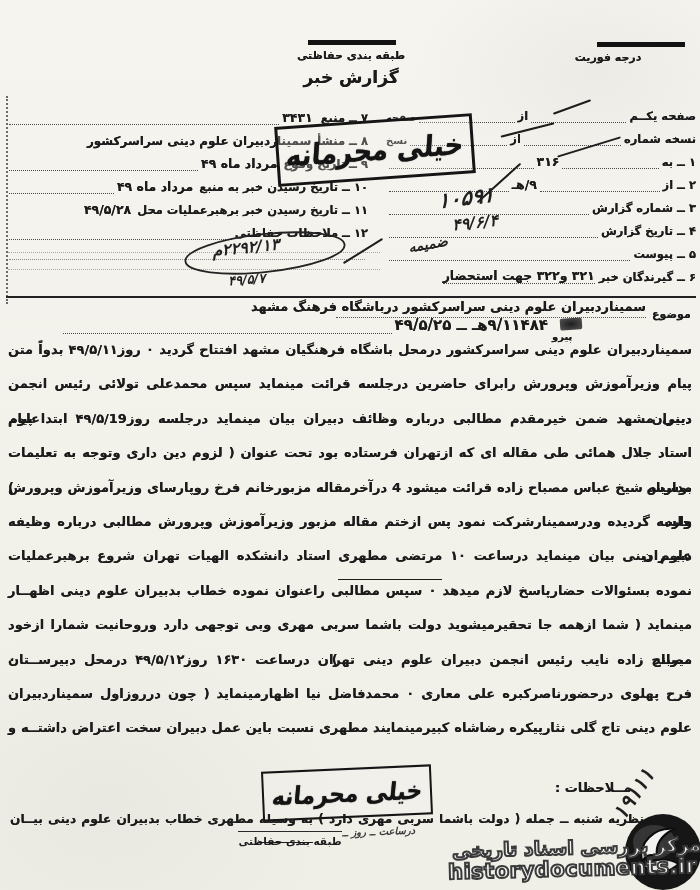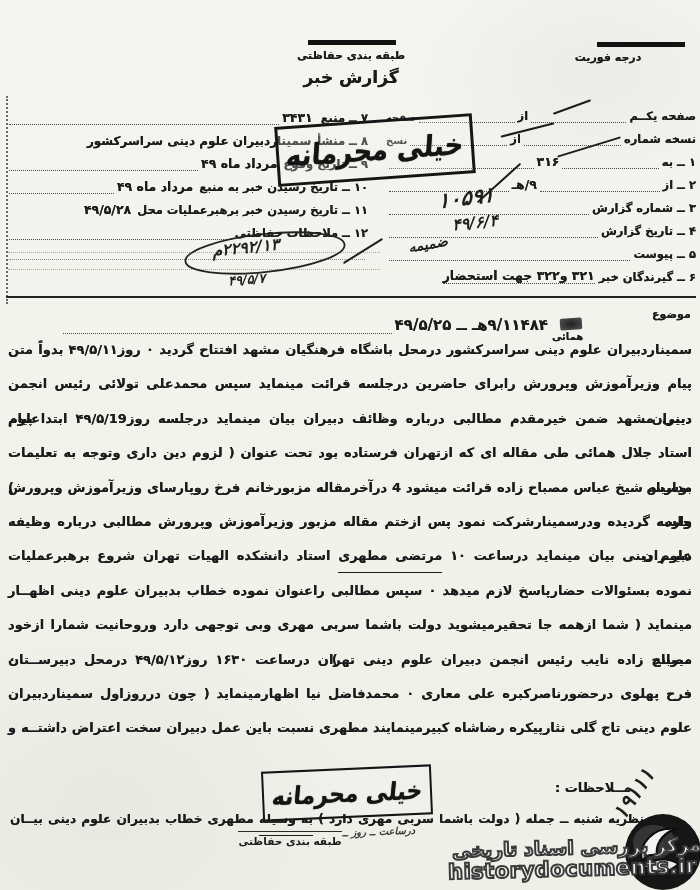--- a/index.html
+++ b/index.html
@@ -36,21 +36,21 @@
     text-shadow:0 0 1px rgba(15,15,15,.8);white-space:nowrap;
   }
   .hand{font-style:italic;font-weight:600;color:#1f1f1f;white-space:nowrap;}
   .stroke{position:absolute;height:2px;background:#1d1d1d;border-radius:2px;}
   .bodyblock{left:8px;top:333px;width:684px;}
   .bl{
     height:34.4px;line-height:34.4px;font-size:13px;font-weight:bold;
     text-align:justify;text-align-last:justify;
     text-shadow:0 0 .5px rgba(25,25,25,.8);white-space:nowrap0;
   }
-  .u{border-bottom:1.6px solid #1d1d1d;padding-bottom:9px;}
+  .u{border-bottom:1.6px solid #1d1d1d;padding-bottom:16px;}
   .note{font-size:12.2px;font-weight:bold;text-align:justify;text-align-last:justify;text-shadow:0 0 .5px rgba(25,25,25,.8);}
   .outline-text{
     color:#f2f2f1;font-weight:800;-webkit-text-stroke:2px #3a3a3a;
     white-space:nowrap;letter-spacing:.5px;
   }
   .subject-val{font-size:13px;font-weight:bold;border-bottom:1.3px dotted #555;padding-bottom:3px;white-space:nowrap;text-shadow:0 0 .5px rgba(25,25,25,.85);}
   .center{text-align:center;}
 </style>
 </head>
 <body>
@@ -162,22 +162,23 @@
     <ellipse cx="85" cy="25" rx="80" ry="19" fill="none" stroke="#232323" stroke-width="1.8" transform="rotate(-6 85 25)"></ellipse>
   </svg>
   <span class="a hand" style="left:212px;top:238px;font-size:16px;transform:rotate(-6deg);">۲۲۹۲/۱۳م</span>
   <span class="a hand" style="left:228px;top:272px;font-size:13px;transform:rotate(-5deg);">۴۹/۵/۷</span>
   <span class="a hand" style="left:408px;top:236px;font-size:14px;transform:rotate(-10deg);">ضمیمه</span>
   <div class="stroke" style="left:340px;top:250px;width:46px;transform:rotate(-32deg);"></div>
 
   <div class="a hline" style="left:6px;top:296px;width:690px;"></div>
 
   <span class="a small typed" style="left:652px;top:308px;">موضوع</span>
+  <div class="a subject-val" style="left:336px;top:299px;width:310px;text-align:right;">سمیناردبیران علوم دینی سراسرکشور درباشگاه فرهنگ مشهد</div>
   <div class="a" style="left:560px;top:318px;width:22px;height:12px;border-radius:2px;background:radial-gradient(#1f1f1f,#565656);transform:rotate(-4deg);"></div>
-  <span class="a typed" style="left:552px;top:331px;font-size:10px;">همائی</span>
+  <span class="a typed" style="left:552px;top:331px;font-size:10px;">پیرو</span>
   <div class="a frow" style="left:60px;top:314px;width:488px;height:20px;">
     <span class="fval" style="font-size:15px;">۹/۱۱۴۸۴هـ ــ ۴۹/۵/۲۵</span>
     <span class="leader"></span>
   </div>
 
   <div class="a bodyblock">
     <div class="bl">سمیناردبیران علوم دینی سراسرکشور درمحل باشگاه فرهنگیان مشهد افتتاح گردید ۰ روز۴۹/۵/۱۱ بدواً متن</div>
     <div class="bl">پیام وزیرآموزش وپرورش رابرای حاضرین درجلسه قرائت مینماید سپس محمدعلی تولائی رئیس انجمن دبیران علوم</div>
     <div class="bl">دینی مشهد ضمن خیرمقدم مطالبی درباره وظائف دبیران بیان مینماید درجلسه روز۴۹/۵/19 ابتدا پیام</div>
     <div class="bl">استاد جلال همائی طی مقاله ای که ازتهران فرستاده بود تحت عنوان ( لزوم دین داری وتوجه به تعلیمات مدارس )</div>

